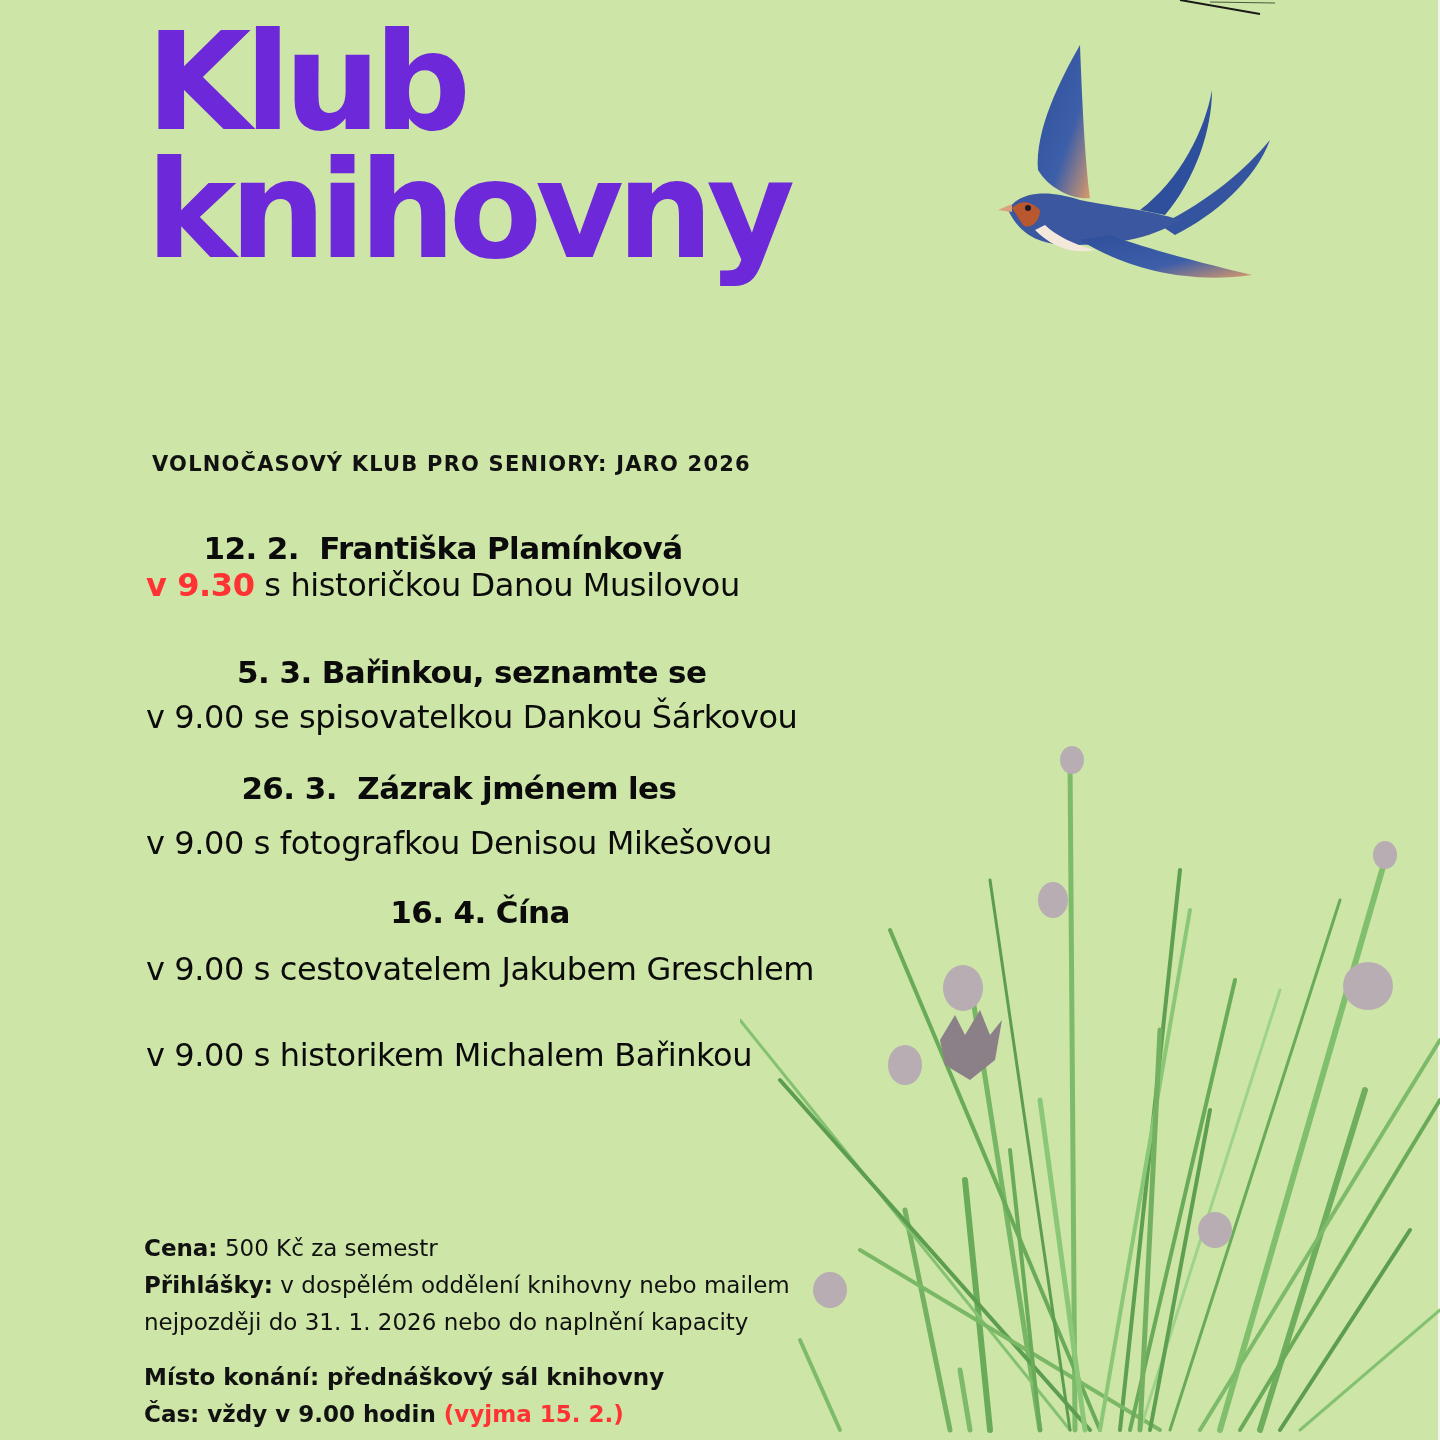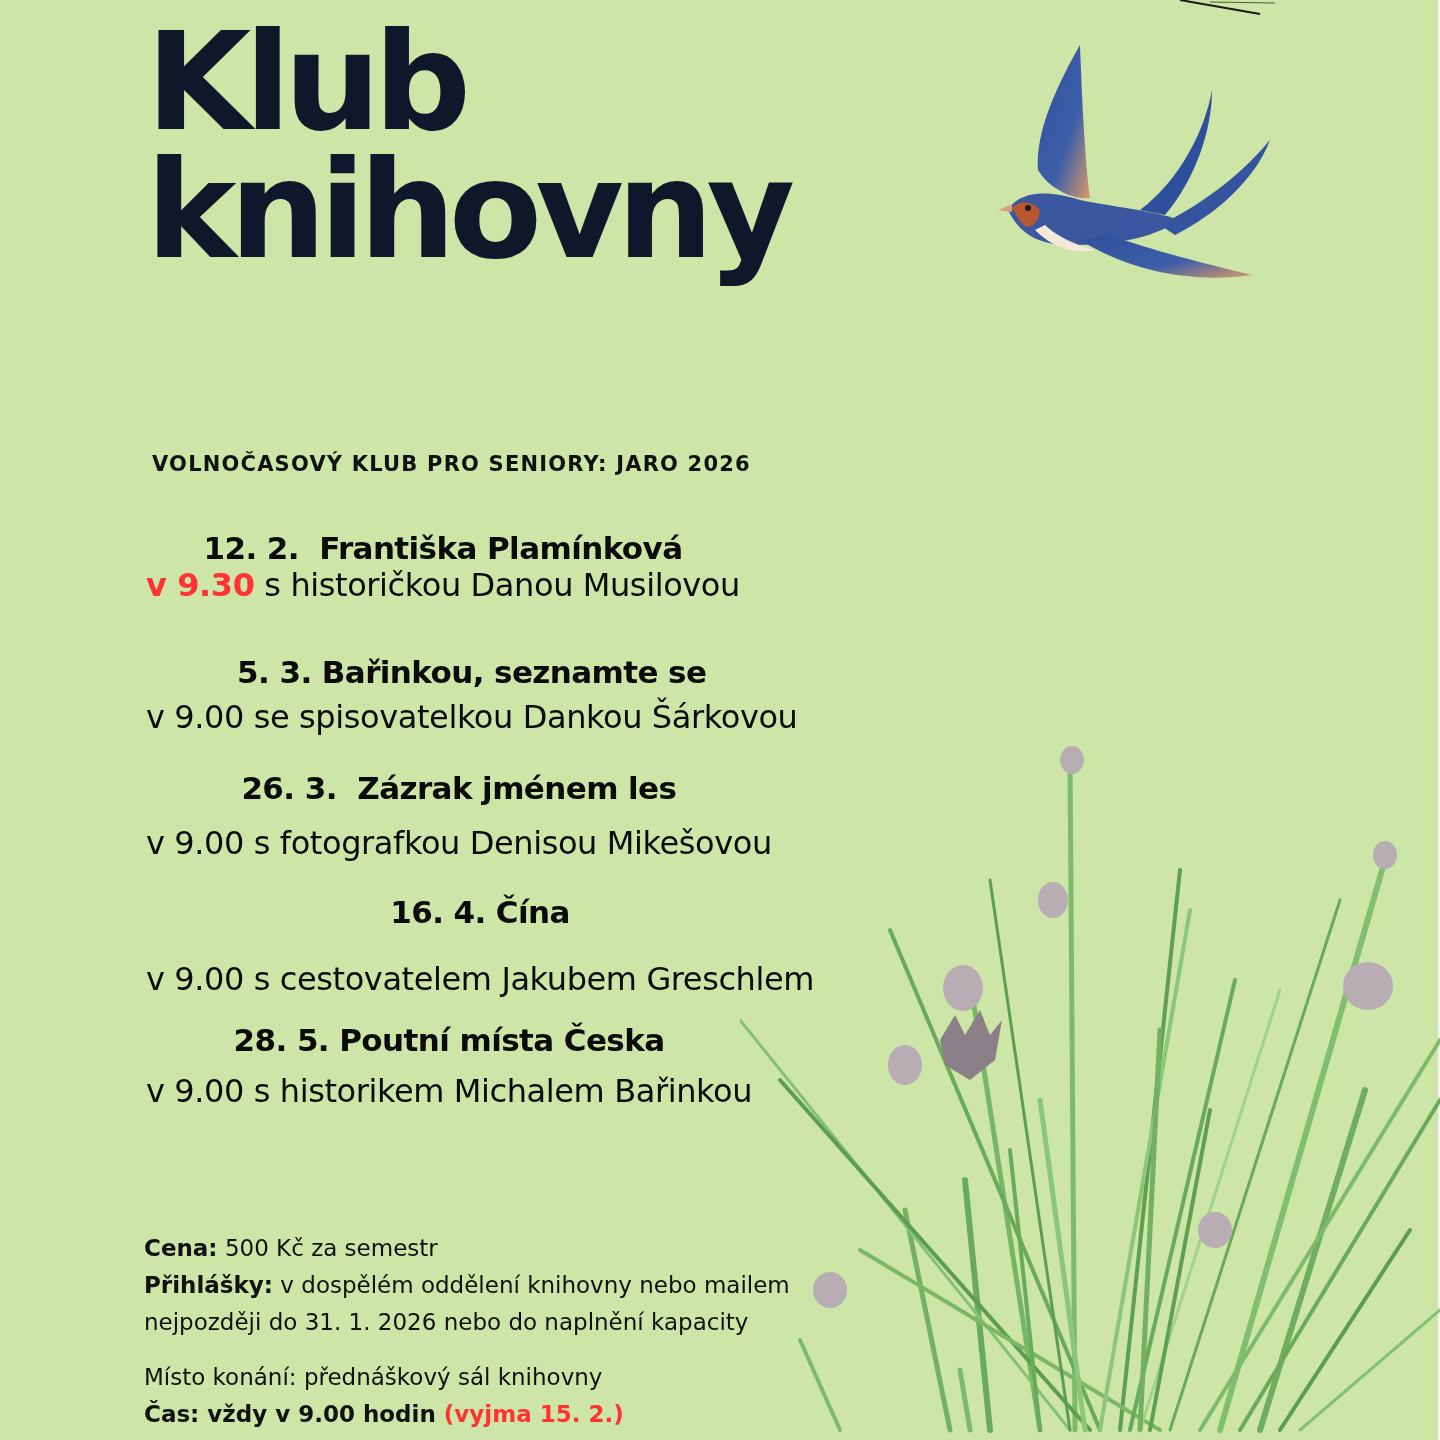--- a/index.html
+++ b/index.html
@@ -6,21 +6,21 @@
   body {
     width:1440px; height:1440px; overflow:hidden; position:relative;
     background:#cde5a7;
     font-family:"Liberation Sans", "DejaVu Sans", sans-serif;
     color:#0a0a0a;
   }
   .edge { position:absolute; right:0; top:0; width:2px; height:1440px; background:#f3f6ee; }
   .title {
     position:absolute; left:146px; top:18px; margin:0;
     font-family:"DejaVu Sans", sans-serif; font-weight:bold;
-    font-size:136px; line-height:128px; letter-spacing:-7px; color:#0f172a;
+    font-size:136px; line-height:128px; letter-spacing:-7px; color:#6d28d9;
   }
   .title span { display:block; }
   .subtitle {
     position:absolute; left:152px; top:452px;
     font-family:"DejaVu Sans", sans-serif; font-weight:bold;
     font-size:21px; letter-spacing:1.2px; color:#111;
   }
   .event { position:absolute; left:146px; }
   .event .head {
     font-family:"DejaVu Sans", sans-serif; font-weight:bold;
@@ -93,25 +93,24 @@
   <div class="desc" style="margin-top:8px;"><span>v 9.00</span> <span>se spisovatelkou Dankou Šárkovou</span></div>
 </div>
 
 <div class="event" style="top:770px;">
   <div class="head"><span>26. 3.</span>  <span>Zázrak jménem les</span></div>
   <div class="desc" style="margin-top:18px;"><span>v 9.00</span> <span>s fotografkou Denisou Mikešovou</span></div>
 </div>
 
 <div class="event" style="top:894px;">
   <div class="head"><span>16. 4.</span> <span>Čína</span></div>
-  <div class="desc" style="margin-top:30px;"><span>v 9.00</span> <span>s cestovatelem Jakubem Greschlem</span></div>
+  <div class="desc" style="margin-top:20px;"><span>v 9.00</span> <span>s cestovatelem Jakubem Greschlem</span></div>
 </div>
 
 <div class="event" style="top:1022px;">
-  <div class="head"><span>28. 5.</span> <span>Poutní místa Česka</span></div>
   <div class="desc" style="margin-top:14px;"><span>v 9.00</span> <span>s historikem Michalem Bařinkou</span></div>
 </div>
 
 <svg class="plant" viewBox="0 0 700 710">
   <g stroke-linecap="round" fill="none">
     <path d="M330 30 L335 700" stroke="#7dbb6a" stroke-width="5"></path>
     <path d="M230 250 L300 700" stroke="#76b664" stroke-width="5"></path>
     <path d="M645 130 L480 700" stroke="#80c06d" stroke-width="6"></path>
     <path d="M625 360 L520 700" stroke="#6fae5d" stroke-width="6"></path>
     <path d="M225 450 L250 700" stroke="#6aab59" stroke-width="6"></path>
@@ -150,15 +149,15 @@
   <g fill="#8c8088">
     <path d="M200 310 L215 285 L225 305 L240 280 L250 305 L262 290 L255 330 L230 350 L205 335 Z"></path>
   </g>
 </svg>
 
 <div class="info">
   <div class="line"><b>Cena:</b><span> 500 Kč za semestr</span></div>
   <div class="line"><b>Přihlášky:</b><span> v dospělém oddělení knihovny nebo mailem</span></div>
   <div class="line">nejpozději do 31. 1. 2026 nebo do naplnění kapacity</div>
   <div class="gap"></div>
-  <div class="line" style="font-weight:normal;">Místo konání: přednáškový sál knihovny</div>
+  <div class="line" style="font-weight:bold;">Místo konání: přednáškový sál knihovny</div>
   <div class="line" style="font-weight:bold;"><span>Čas: vždy v 9.00 hodin </span><span class="red">(vyjma 15. 2.)</span></div>
 </div>
 
 </body></html>

